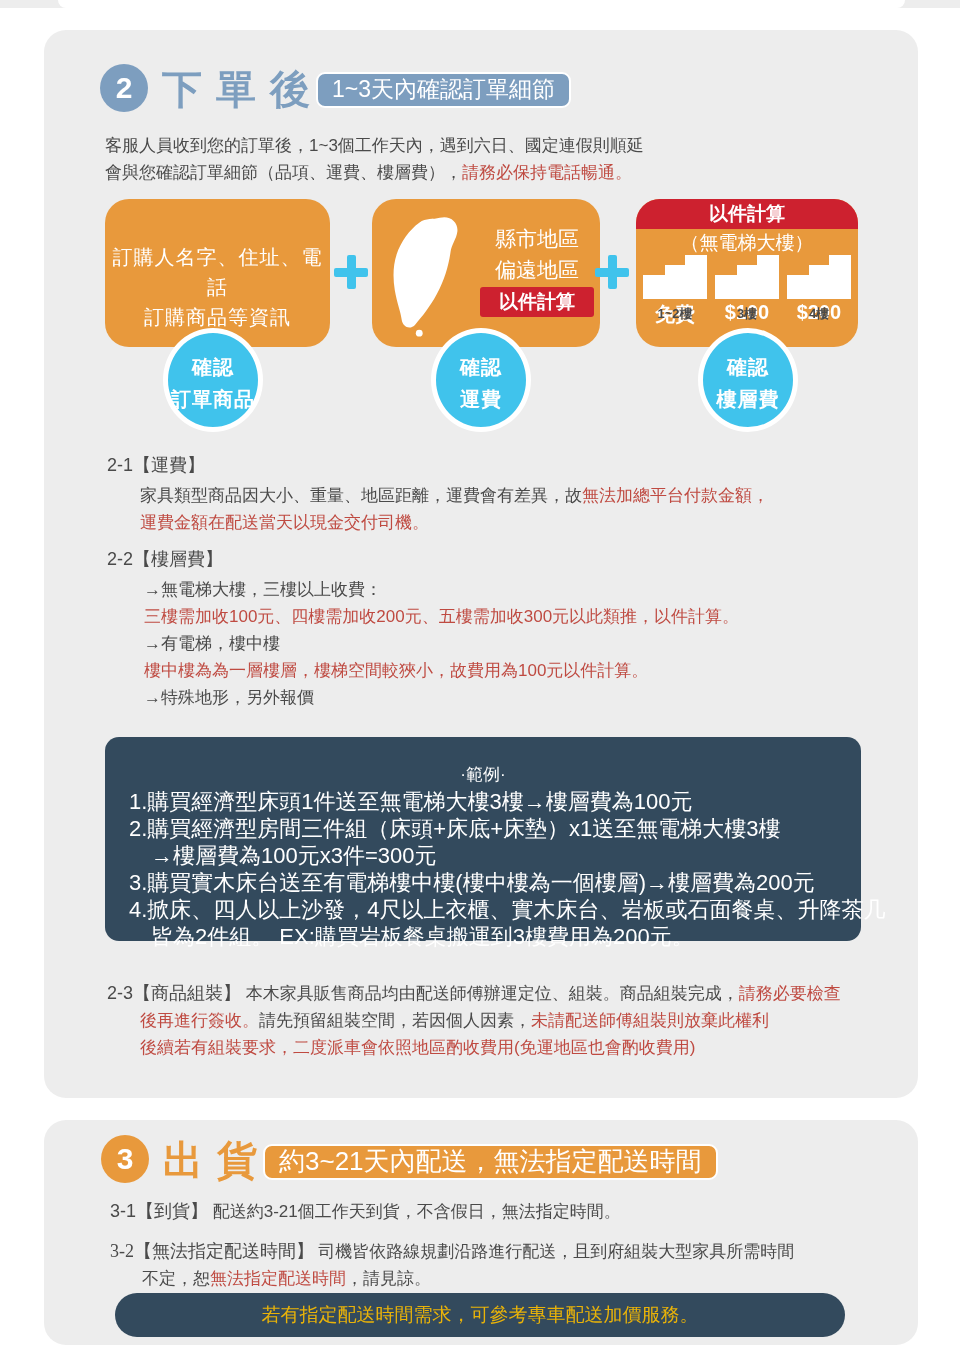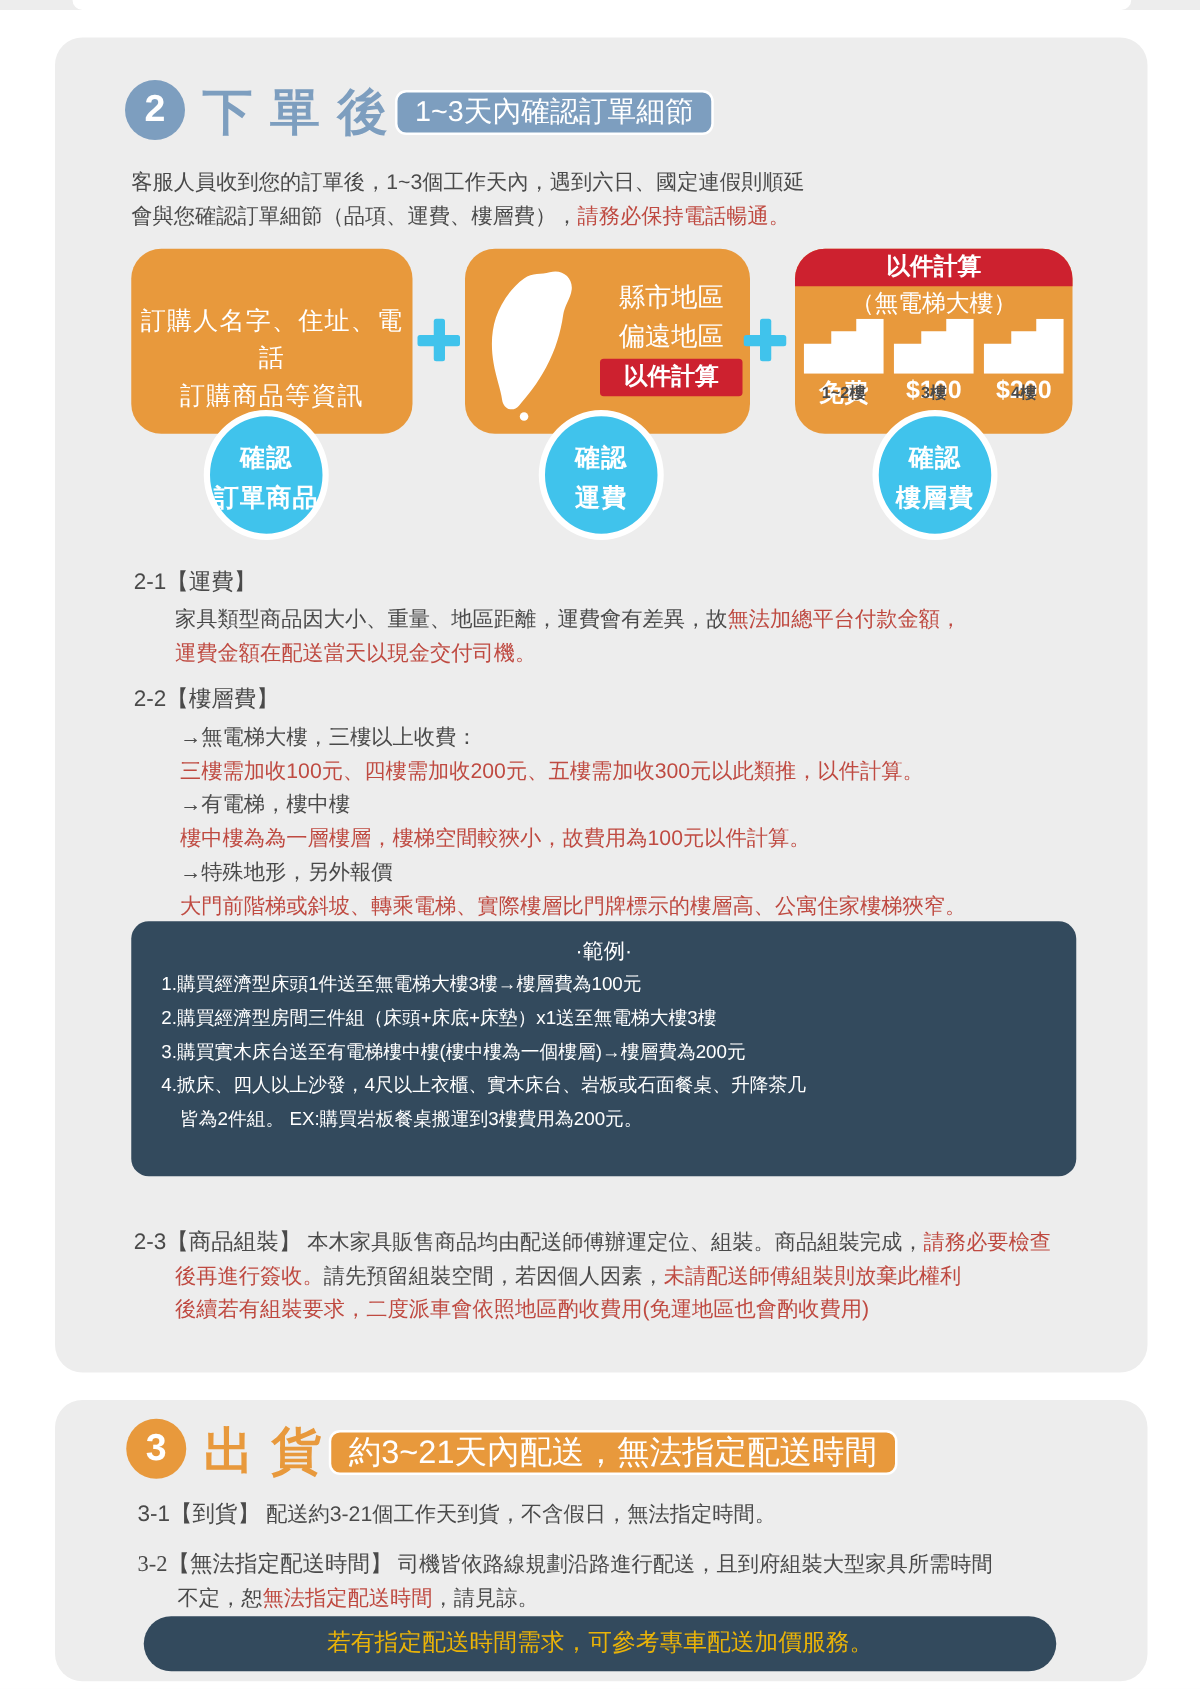--- a/index.html
+++ b/index.html
@@ -43,22 +43,22 @@
   .box3-header { position:absolute; left:0; top:0; right:0; height:30px; background:#cd212f; border-radius:24px 24px 0 0; color:#fff; font-size:19px; font-weight:bold; text-align:center; line-height:30px; }
   .box3-sub { position:absolute; left:0; right:0; top:31px; color:#fff; font-size:19px; text-align:center; }
   .stairs-row { position:absolute; left:7px; right:7px; top:56px; display:flex; justify-content:space-between; }
   .stair { position:relative; width:64px; }
   .stair svg { display:block; }
   .floor-label { position:absolute; left:0; right:0; bottom:5px; text-align:center; font-size:13px; font-weight:bold; color:#4a4a4a; }
   .fee-label { margin-top:2px; text-align:center; color:#fff; font-size:20px; font-weight:bold; }
 
   .confirm-circle { position:absolute; top:298px; width:100px; height:104px; background:#40c3ec; border:5px solid #ffffff; border-radius:50%; color:#fff; font-size:20px; font-weight:bold; text-align:center; line-height:32px; padding-top:18px; letter-spacing:1px; }
 
-  .example-box { position:absolute; left:61px; top:707px; width:756px; height:204px; background:#334a5d; border-radius:14px; color:#fff; padding:10px 24px; }
-  .example-box .line { font-size:15px; line-height:27px; white-space:nowrap; }
+  .example-box { position:absolute; left:61px; top:707px; width:756px; height:204px; background:#334a5d; border-radius:14px; color:#fff; padding:24px 24px; }
+  .example-box .line { font-size:22px; line-height:27px; white-space:nowrap; }
   .example-title { text-align:center; font-size:17px; line-height:27px; }
 
   .pill { position:absolute; left:71px; top:173px; width:730px; height:44px; background:#334a5d; border-radius:24px; color:#eab308; font-size:19px; text-align:center; line-height:44px; }
 </style>
 </head>
 <body>
 
 <div class="page">
 
   <div class="top-strip">
@@ -145,26 +145,26 @@
       <span>家具類型商品因大小、重量、地區距離，運費會有差異，故</span><span class="t-red">無法加總平台付款金額，</span>
     </div>
     <div class="abs body-text t-red" style="left:96px; top:479px;">運費金額在配送當天以現金交付司機。</div>
 
     <div class="abs body-text" style="left:63px; top:516px; font-size:18px;">2-2【樓層費】</div>
     <div class="abs body-text" style="left:100px; top:546px;">→無電梯大樓，三樓以上收費：</div>
     <div class="abs body-text t-red" style="left:100px; top:573px;">三樓需加收100元、四樓需加收200元、五樓需加收300元以此類推，以件計算。</div>
     <div class="abs body-text" style="left:100px; top:600px;">→有電梯，樓中樓</div>
     <div class="abs body-text t-red" style="left:100px; top:627px;">樓中樓為為一層樓層，樓梯空間較狹小，故費用為100元以件計算。</div>
     <div class="abs body-text" style="left:100px; top:654px;">→特殊地形，另外報價</div>
-    <div class="abs body-text t-red" style="left:100px; top:681px;">大門前階梯或斜坡、轉乘電梯、實際樓層比門牌標示的樓層高、公寓住家樓梯狹窄。</div>
 
     <div class="example-box">
       <div class="example-title">·範例·</div>
       <div class="line">1.購買經濟型床頭1件送至無電梯大樓3樓→樓層費為100元</div>
       <div class="line">2.購買經濟型房間三件組（床頭+床底+床墊）x1送至無電梯大樓3樓</div>
+      <div class="line">　→樓層費為100元x3件=300元</div>
       <div class="line">3.購買實木床台送至有電梯樓中樓(樓中樓為一個樓層)→樓層費為200元</div>
       <div class="line">4.掀床、四人以上沙發，4尺以上衣櫃、實木床台、岩板或石面餐桌、升降茶几</div>
       <div class="line">　皆為2件組。 EX:購買岩板餐桌搬運到3樓費用為200元。</div>
     </div>
 
     <div class="abs body-text" style="left:63px; top:950px;">
       <span style="font-size:18px;">2-3【商品組裝】</span><span> 本木家具販售商品均由配送師傅辦運定位、組裝。商品組裝完成，</span><span class="t-red">請務必要檢查</span>
     </div>
     <div class="abs body-text" style="left:96px; top:977px;">
       <span class="t-red">後再進行簽收。</span><span>請先預留組裝空間，若因個人因素，</span><span class="t-red">未請配送師傅組裝則放棄此權利</span>

